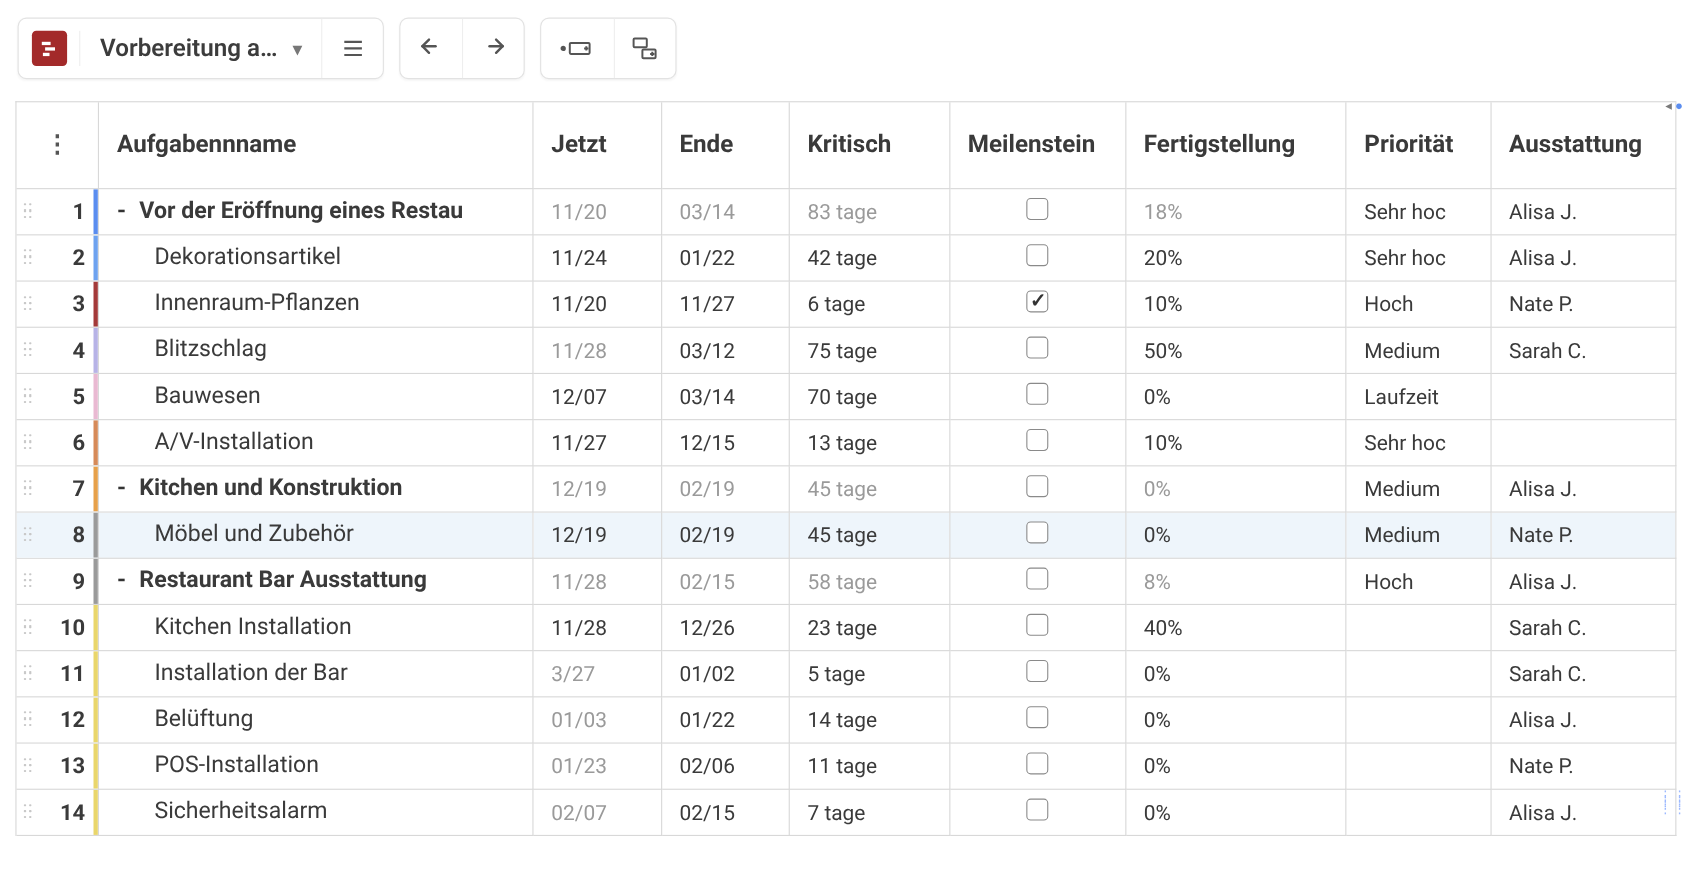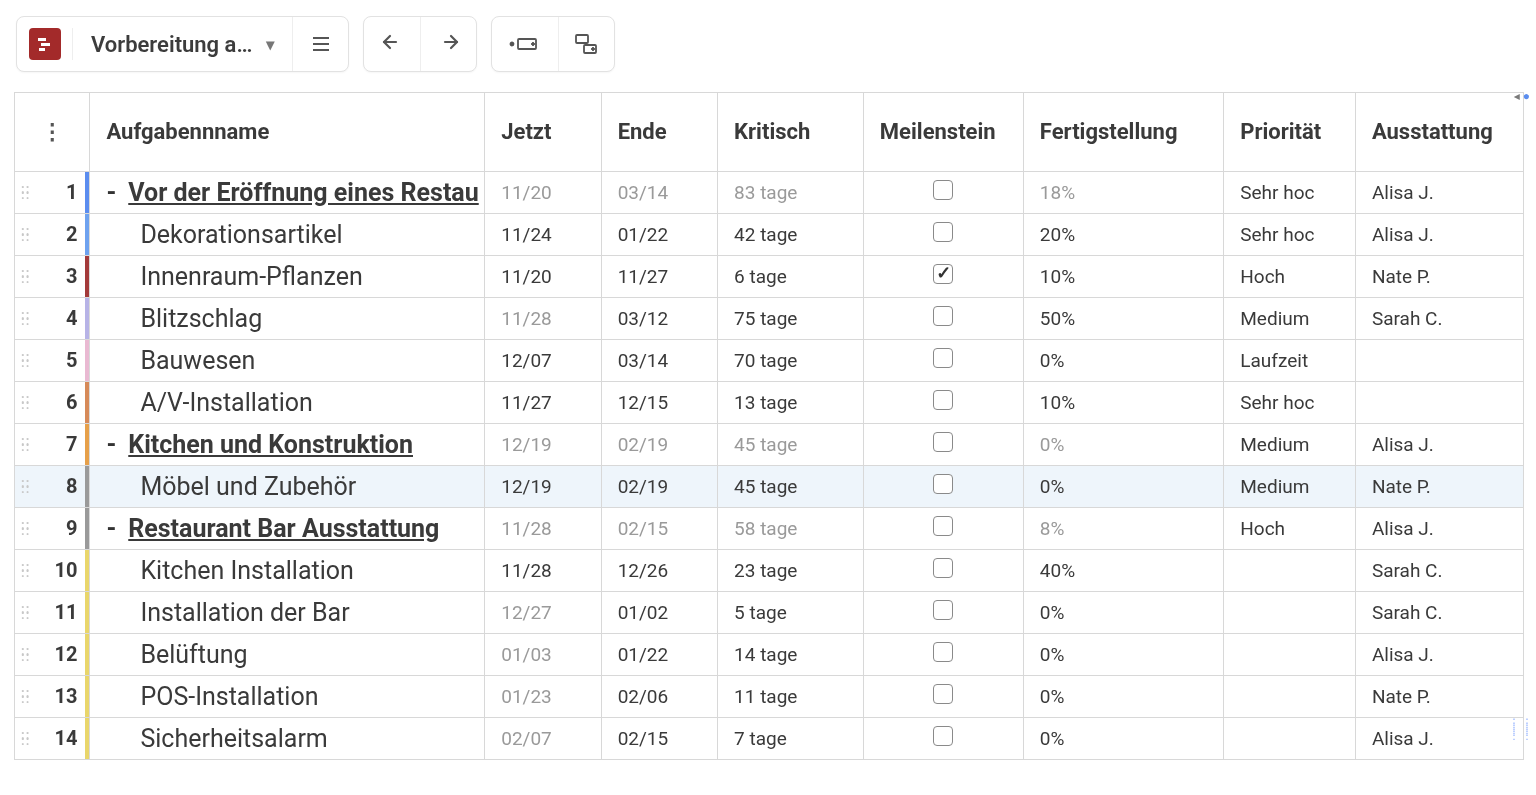--- a/index.html
+++ b/index.html
@@ -112,23 +112,22 @@
   .drag-dots {
     position:absolute; left:6px; top:50%; transform:translateY(-50%);
     color:#c8c8c8; font-size:13px; letter-spacing:1px; line-height:6px;
   }
   .colorbar {
     position:absolute; right:0; top:0; bottom:0; width:4px;
   }
 
   .name-cell {
     padding-left: 16px;
-    font-size: 25px;
+    font-size: 21px;
     color: #3a3a3a;
-    text-decoration: underline;
   }
   .name-cell .indent-1 { padding-left: 34px; display:inline-block; }
   .name-cell.group {
     font-weight: 700;
   }
   .grp-toggle {
     display:inline-block;
     font-weight:700;
     margin-right: 12px;
     color:#333;
@@ -365,21 +364,21 @@
           <td class="val-cell"><span>12/26</span></td>
           <td class="val-cell"><span>23 tage</span></td>
           <td class="meilen-cell"><span class="chk"></span></td>
           <td class="val-cell"><span>40%</span></td>
           <td class="val-cell"><span></span></td>
           <td class="val-cell"><span>Sarah C.</span></td>
         </tr>
         <tr>
           <td class="rownum-cell"><span class="drag-dots">::<br>::</span><span>11</span><span class="colorbar" style="background: rgb(233, 214, 107);"></span></td>
           <td class="name-cell"><span class="indent-1">Installation der Bar</span></td>
-          <td class="val-cell muted"><span>12/27</span></td>
+          <td class="val-cell muted"><span>3/27</span></td>
           <td class="val-cell"><span>01/02</span></td>
           <td class="val-cell"><span>5 tage</span></td>
           <td class="meilen-cell"><span class="chk"></span></td>
           <td class="val-cell"><span>0%</span></td>
           <td class="val-cell"><span></span></td>
           <td class="val-cell"><span>Sarah C.</span></td>
         </tr>
         <tr>
           <td class="rownum-cell"><span class="drag-dots">::<br>::</span><span>12</span><span class="colorbar" style="background: rgb(233, 214, 107);"></span></td>
           <td class="name-cell"><span class="indent-1">Belüftung</span></td>

